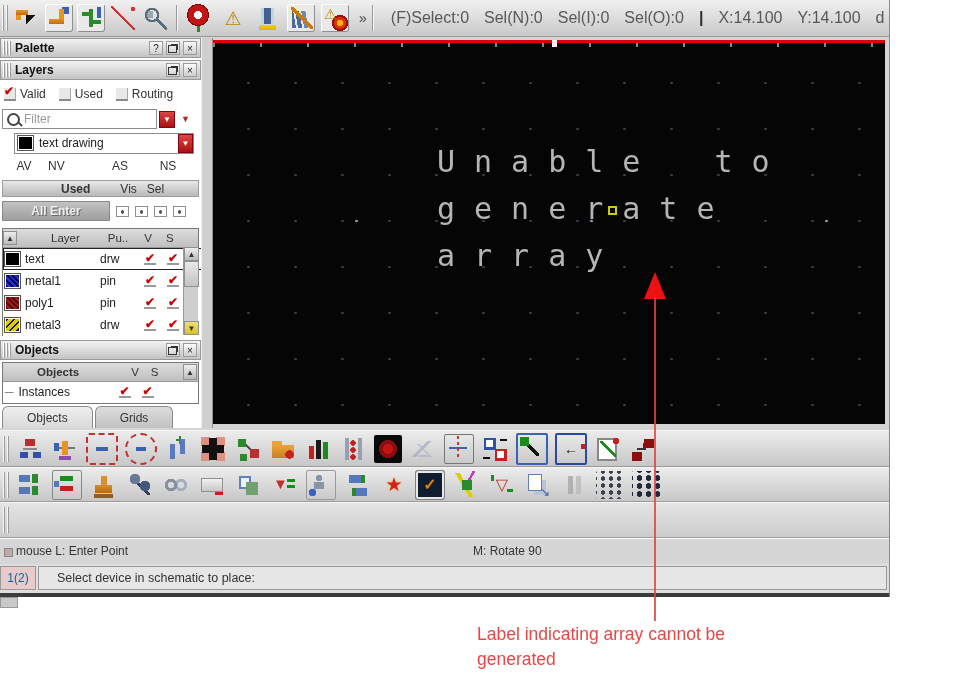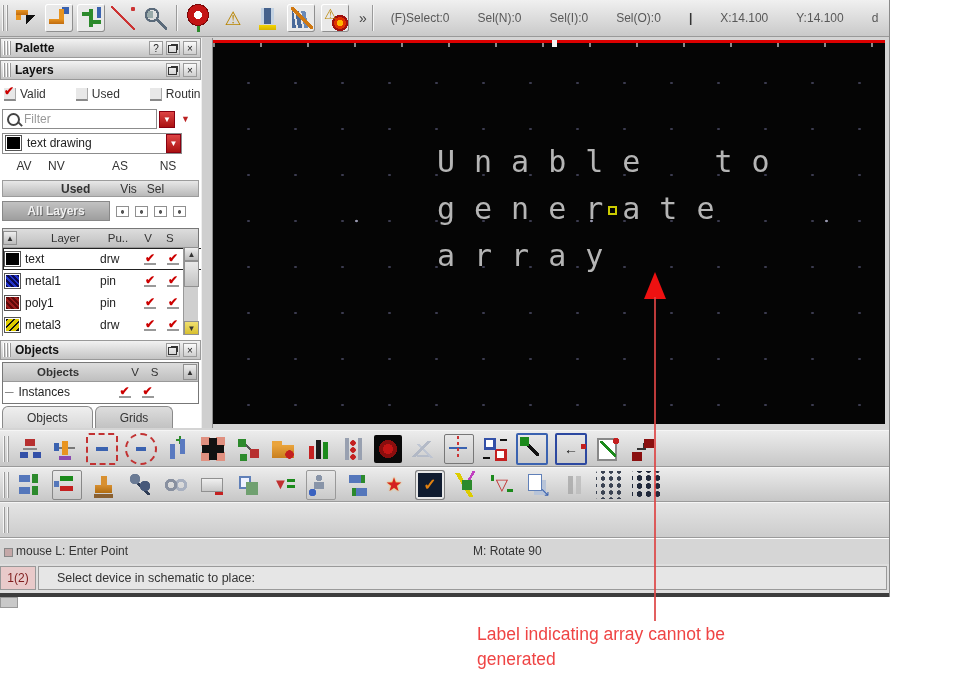--- a/index.html
+++ b/index.html
@@ -9,21 +9,21 @@
     border-right:1px solid #8a8a8a}
   .grip{width:7px;height:26px;flex:none;background:repeating-linear-gradient(90deg,#f6f6f6 0 1px,#9a9a9a 1px 2px,transparent 2px 4px)}
   .vsep{width:0;height:26px;border-left:1px solid #9a9a9a;border-right:1px solid #f4f4f4;margin:0 3px;flex:none}
 
   
   #topbar{position:absolute;left:0;top:0;width:889px;height:37px;display:flex;align-items:center;gap:4px;
     padding-left:2px;box-sizing:border-box;background:linear-gradient(#f0f0f0,#c9c9c9);border-bottom:1px solid #999}
   .tbi{width:28px;height:28px;flex:none;background-repeat:no-repeat;border-radius:2px;position:relative;
     display:flex;align-items:center;justify-content:center;font-size:0}
   .raised{background-color:#e9e9e9;box-shadow:inset 1px 1px 0 #fff,inset -1px -1px 0 #8f8f8f}
-  #topstatus{display:flex;align-items:center;gap:28px;margin-left:10px;color:#585858;font-size:12px;white-space:nowrap}
+  #topstatus{display:flex;align-items:center;gap:15px;margin-left:10px;color:#585858;font-size:16px;white-space:nowrap}
   #topstatus .div{color:#333;font-weight:bold}
   .chev{color:#444;font-size:14px;margin-left:6px;letter-spacing:-2px}
 
   
   #palette{position:absolute;left:0;top:38px;width:201px;height:390px;background:#ffffff;font-size:12px;color:#222}
   .pbar{position:absolute;left:0;width:201px;height:20px;background:linear-gradient(#f2f2f2,#c4c4c4);
     border:1px solid #999;box-sizing:border-box;display:flex;align-items:center}
   .pbar .grip2{width:8px;height:14px;margin:0 4px 0 2px;background:repeating-linear-gradient(90deg,#fff 0 1px,#999 1px 2px,transparent 2px 3px)}
   .pbar b{font-size:12px;color:#111}
   .pbar .btns{margin-left:auto;display:flex;align-items:center;gap:3px;padding-right:3px}
@@ -87,21 +87,21 @@
   #tbrow1{top:430px;height:37px}
   #tbrow2{top:467px;height:35px}
   #tbrow3{top:502px;height:36px;background:linear-gradient(#e4e4e4,#cccccc)}
   #statusbar{position:absolute;left:0;top:538px;width:889px;height:26px;background:#d6d6d6;
     border-top:1px solid #fff;border-bottom:1px solid #999;font-size:12px;color:#333}
   #statusbar .sq{position:absolute;left:4px;top:9px;width:7px;height:7px;background:#c4a8a8;border:1px solid #888}
   #st-left{position:absolute;left:16px;top:5px}
   #st-mid{position:absolute;left:473px;top:5px}
   #promptbar{position:absolute;left:0;top:564px;width:889px;height:29px;background:#dedede;border-bottom:1px solid #aaa}
   #pbadge{position:absolute;left:0;top:2px;width:36px;height:24px;background:#e9caca;border:1px solid #999;
-    box-sizing:border-box;font-size:12px;color:#7f1d1d;display:flex;align-items:center;justify-content:center}
+    box-sizing:border-box;font-size:12px;color:#0369a1;display:flex;align-items:center;justify-content:center}
   #pfield{position:absolute;left:38px;top:2px;width:849px;height:24px;background:#e6e6e6;border:1px solid #9a9a9a;
     box-sizing:border-box;display:flex;align-items:center;padding-left:18px;font-size:12.5px;color:#333}
   #bottomedge{position:absolute;left:0;top:593px;width:889px;height:4px;background:#3c3c3c}
   #nub{position:absolute;left:0;top:597px;width:18px;height:11px;background:#c9c9c9;border:1px solid #999;box-sizing:border-box}
 
   
   #arrowhead{position:absolute;left:644px;top:272px;width:0;height:0;z-index:60;
     border-left:11px solid transparent;border-right:11px solid transparent;border-bottom:27px solid #ee1111}
   #arrowline{position:absolute;left:653.5px;top:297px;width:2px;height:324px;background:rgba(221,68,68,.85);z-index:60}
   #anno{position:absolute;left:477px;top:622px;width:330px;font-size:17.5px;color:#ef4444;line-height:1.45}
@@ -218,21 +218,21 @@
       <div class="pbar" style="top:22px">
         <div class="grip2"></div>
         <b>Layers</b>
         <div class="btns">
           <div class="tbtn">
               <span class="floatbox"></span>
             </div>
           <div class="tbtn">×</div>
         </div>
       </div>
-      <div class="prow" id="chk-row" style="top:46px;height:20px;gap:30px;padding-left:4px">
+      <div class="prow" id="chk-row" style="top:46px;height:20px;gap:13px;padding-left:4px">
           <span class="cbx">
             <span class="cbox on"></span>
             <span>Valid</span>
           </span>
           <span class="cbx">
             <span class="cbox"></span>
             <span>Used</span>
           </span>
           <span class="cbx">
             <span class="cbox"></span>
@@ -240,40 +240,40 @@
           </span>
         </div>
       <div class="prow" style="top:70px;height:22px;padding-left:2px">
         <div class="field" style="width:155px;height:20px">
           <div class="mag"></div>
           <span style="color:#999">Filter</span>
         </div>
         <div class="redbtn" style="margin-left:2px">▼</div>
         <span style="color:#b22;font-size:9px;margin-left:6px">▼</span>
       </div>
-      <div class="prow" style="top:94px;height:22px;padding-left:2px">
+      <div class="prow" style="top:94px;height:22px;padding-left:14px">
         <div class="field" style="width:180px;height:21px;gap:6px;padding-left:3px">
           <div class="sw sw-black"></div>
           <span>text drawing</span>
           <div class="redbtn" style="margin-left:auto;width:15px;height:19px">▼</div>
         </div>
       </div>
       <div class="prow" id="avns-row" style="top:118px;height:20px;gap:0;padding-left:0">
           <div style="width: 48px; text-align: center; color: rgb(51, 51, 51); cursor: default;">AV</div>
           <div style="width: 48px; text-align: left; color: rgb(51, 51, 51); cursor: default;">NV</div>
           <div style="width: 48px; text-align: center; color: rgb(51, 51, 51); cursor: default;">AS</div>
           <div style="width: 48px; text-align: center; color: rgb(51, 51, 51); cursor: default;">NS</div>
         </div>
       <div class="prow hdrbar" style="top:142px;height:17px;left:2px;width:197px">
         <span style="margin-left:58px;font-weight:bold">Used</span>
         <span style="margin-left:30px">Vis</span>
         <span style="margin-left:10px">Sel</span>
       </div>
       <div class="prow" style="top:162px;height:22px;padding-left:2px;gap:6px">
-        <div style="width:108px;height:20px;background:linear-gradient(#c2c2c2,#9e9e9e);border:1px solid #888;box-sizing:border-box;color:#efefef;font-weight:bold;display:flex;align-items:center;justify-content:center;text-shadow:1px 1px 0 #666">All Layers</div>
+        <div style="width:108px;height:20px;background:linear-gradient(#c2c2c2,#9e9e9e);border:1px solid #888;box-sizing:border-box;color:#efefef;font-weight:bold;display:flex;align-items:center;justify-content:center;text-shadow:1px 1px 0 #666">All Enter</div>
         <div class="minibtn"></div>
         <div class="minibtn"></div>
         <div class="minibtn"></div>
         <div class="minibtn"></div>
       </div>
 
       <div id="layer-table">
         <div class="lthead">
           <div class="sarr" style="width:14px">▲</div>
           <span style="margin-left:34px">Layer</span>

